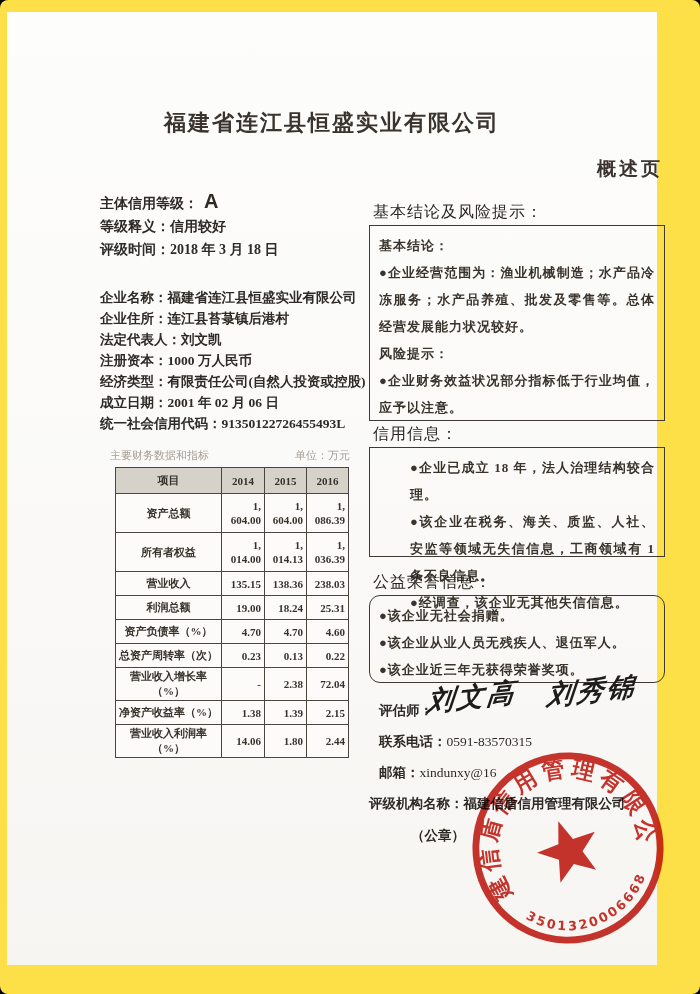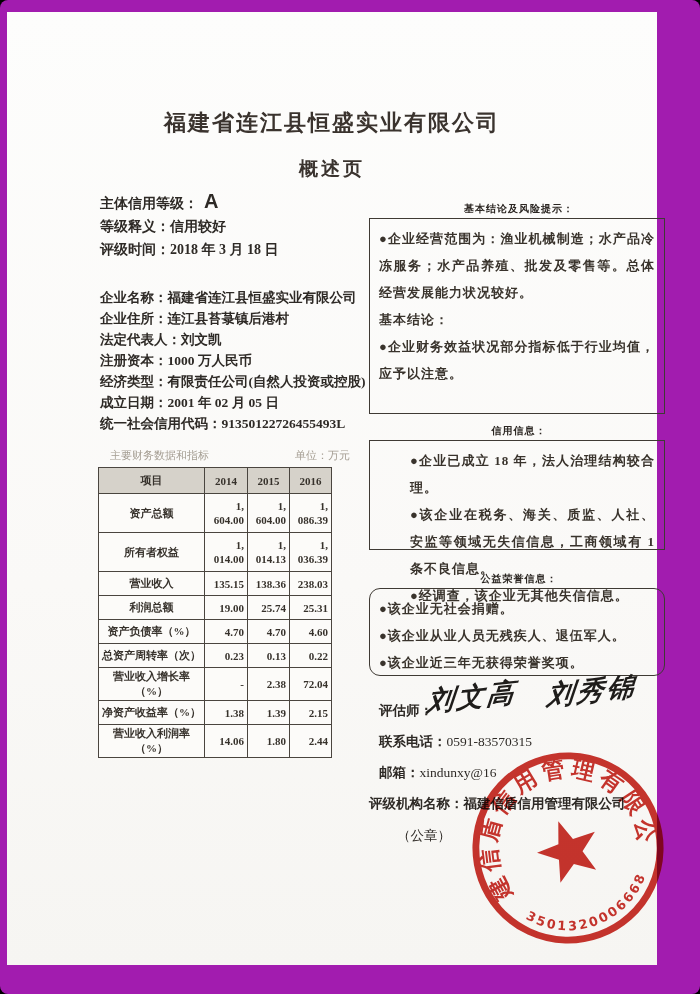--- a/index.html
+++ b/index.html
@@ -1,53 +1,53 @@
 <!DOCTYPE html>
 <html><head>
 <meta charset="utf-8">
 <style>
   html,body{margin:0;padding:0;background:#000;}
-  #frame{position:relative;width:700px;height:994px;background:#a21caf;border-radius:8px;overflow:hidden;
+  #frame{position:relative;width:700px;height:994px;background:#fde047;border-radius:8px;overflow:hidden;
          font-family:"Liberation Serif","DejaVu Serif",serif;}
   #paper{position:absolute;left:7px;top:12px;width:650px;height:953px;background:linear-gradient(180deg,#fdfdfc 0%,#faf9f7 60%,#f6f5f2 100%);color:#2c2824;}
 
   
   .doc-title{position:absolute;left:0;top:96px;width:100%;text-align:center;font-size:22px;font-weight:700;letter-spacing:2px;color:#3a332e;}
-  .doc-subtitle{position:absolute;left:0;top:144px;width:100%;text-align:center;font-size:19px;font-weight:700;letter-spacing:3px;color:#3a332e;}
+  .doc-subtitle{position:absolute;left:6px;top:144px;width:100%;text-align:right;font-size:19px;font-weight:700;letter-spacing:3px;color:#3a332e;}
 
   
   .rating-block{position:absolute;left:93px;top:178px;width:270px;font-size:14px;font-weight:700;line-height:23px;color:#2e2a26;}
   .rating-grade{font-size:20px;font-family:"Liberation Sans","DejaVu Sans",sans-serif;font-weight:700;padding-left:6px;}
   .company-block{position:absolute;left:93px;top:275px;width:272px;font-size:13.5px;font-weight:700;line-height:21px;color:#2e2a26;}
   .company-line{margin:0;}
 
   
   .fin-title{position:absolute;left:103px;top:436px;width:240px;font-size:11px;color:#a49d92;display:flex;justify-content:space-between;}
-  table.fin{position:absolute;left:91px;top:455px;border-collapse:collapse;table-layout:fixed;background:#fcfbf9;}
+  table.fin{position:absolute;left:108px;top:455px;border-collapse:collapse;table-layout:fixed;background:#fcfbf9;}
   table.fin th,table.fin td{border:1px solid #4a453f;font-size:11px;color:#37322c;padding:1px 3px;}
   table.fin th{background:#d6d2ca;font-weight:700;text-align:center;height:23px;}
   td.lbl{text-align:center;font-weight:600;}
   td.num{text-align:right;white-space:pre-line;line-height:14px;font-weight:600;}
   tr.dbl td{height:36px;}
   tr.sgl td{height:21px;}
 
   
   .section{position:absolute;left:362px;width:296px;}
-  .sec-title{font-size:10px;font-weight:700;color:#2b2622;margin:0 0 2px 4px;letter-spacing:1px;text-align:center;}
+  .sec-title{font-size:16px;font-weight:400;color:#2b2622;margin:0 0 2px 4px;letter-spacing:1px;}
   .sec-box{border:1.5px solid #3f3a34;padding:6px 9px 8px 9px;font-size:13px;font-weight:600;color:#39332c;
            line-height:27px;text-align:justify;letter-spacing:1px;}
   .sub-label{font-weight:700;}
   .bullet{margin:0;}
 
   
   .footer{position:absolute;left:362px;top:690px;width:300px;font-size:13.5px;color:#2e2a26;line-height:18px;}
   .f-line{margin:0 0 13px 10px;}
   .f-line .lab{font-weight:700;margin-top:16px;}
   .f-agency{margin:2px 0 10px 0;font-weight:700;}
-  .f-seal{margin-left:28px;font-weight:400;}
+  .f-seal{margin-left:42px;font-weight:700;}
   .sig{position:absolute;font-size:27px;font-style:italic;font-weight:700;color:#1f1d1b;transform:rotate(-6deg) skewX(-12deg);letter-spacing:3px;}
   .sig1{left:58px;top:-14px;}
   .sig2{left:178px;top:-20px;}
 
   
   .stamp{position:absolute;left:463px;top:738px;width:196px;height:196px;opacity:.92;mix-blend-mode:multiply;z-index:6;}
 </style>
 </head>
 <body>
 
@@ -62,21 +62,21 @@
       <div><span>等级释义：</span><span>信用较好</span></div>
       <div><span>评级时间：</span><span>2018 年 3 月 18 日</span></div>
     </div>
 
     <div class="company-block">
       <p class="company-line"><span>企业名称：</span><span>福建省连江县恒盛实业有限公司</span></p>
       <p class="company-line"><span>企业住所：</span><span>连江县苔菉镇后港村</span></p>
       <p class="company-line"><span>法定代表人：</span><span>刘文凯</span></p>
       <p class="company-line"><span>注册资本：</span><span>1000 万人民币</span></p>
       <p class="company-line"><span>经济类型：</span><span>有限责任公司(自然人投资或控股)</span></p>
-      <p class="company-line"><span>成立日期：</span><span>2001 年 02 月 05 日</span></p>
+      <p class="company-line"><span>成立日期：</span><span>2001 年 02 月 06 日</span></p>
       <p class="company-line"><span>统一社会信用代码：</span><span>91350122726455493L</span></p>
     </div>
 
     <div class="fin-title">
       <span>主要财务数据和指标</span>
       <span>单位：万元</span>
     </div>
 
     <table class="fin">
       <colgroup>
@@ -112,21 +112,21 @@
           </tr>
       <tr class="sgl">
             <td class="lbl">营业收入</td>
             <td class="num">135.15</td>
             <td class="num">138.36</td>
             <td class="num">238.03</td>
           </tr>
       <tr class="sgl">
             <td class="lbl">利润总额</td>
             <td class="num">19.00</td>
-            <td class="num">25.74</td>
+            <td class="num">18.24</td>
             <td class="num">25.31</td>
           </tr>
       <tr class="sgl">
             <td class="lbl">资产负债率（%）</td>
             <td class="num">4.70</td>
             <td class="num">4.70</td>
             <td class="num">4.60</td>
           </tr>
       <tr class="sgl">
             <td class="lbl">总资产周转率（次）</td>
@@ -151,22 +151,23 @@
             <td class="num">14.06</td>
             <td class="num">1.80</td>
             <td class="num">2.44</td>
           </tr>
     </tbody>
       </table>
 
     <div class="section" style="top:190px;">
       <p class="sec-title">基本结论及风险提示：</p>
       <div class="sec-box" style="height:180px;">
+        <p class="bullet sub-label">基本结论：</p>
         <p class="bullet">●企业经营范围为：渔业机械制造；水产品冷冻服务；水产品养殖、批发及零售等。总体经营发展能力状况较好。</p>
-        <p class="bullet sub-label">基本结论：</p>
+        <p class="bullet sub-label">风险提示：</p>
         <p class="bullet">●企业财务效益状况部分指标低于行业均值，应予以注意。</p>
       </div>
     </div>
 
     <div class="section" style="top:412px;">
       <p class="sec-title">信用信息：</p>
       <div class="sec-box" style="height:94px;padding-left:40px;">
         <p class="bullet">●企业已成立 18 年，法人治理结构较合理。</p>
         <p class="bullet">●该企业在税务、海关、质监、人社、安监等领域无失信信息，工商领域有 1 条不良信息。</p>
         <p class="bullet">●经调查，该企业无其他失信信息。</p>

